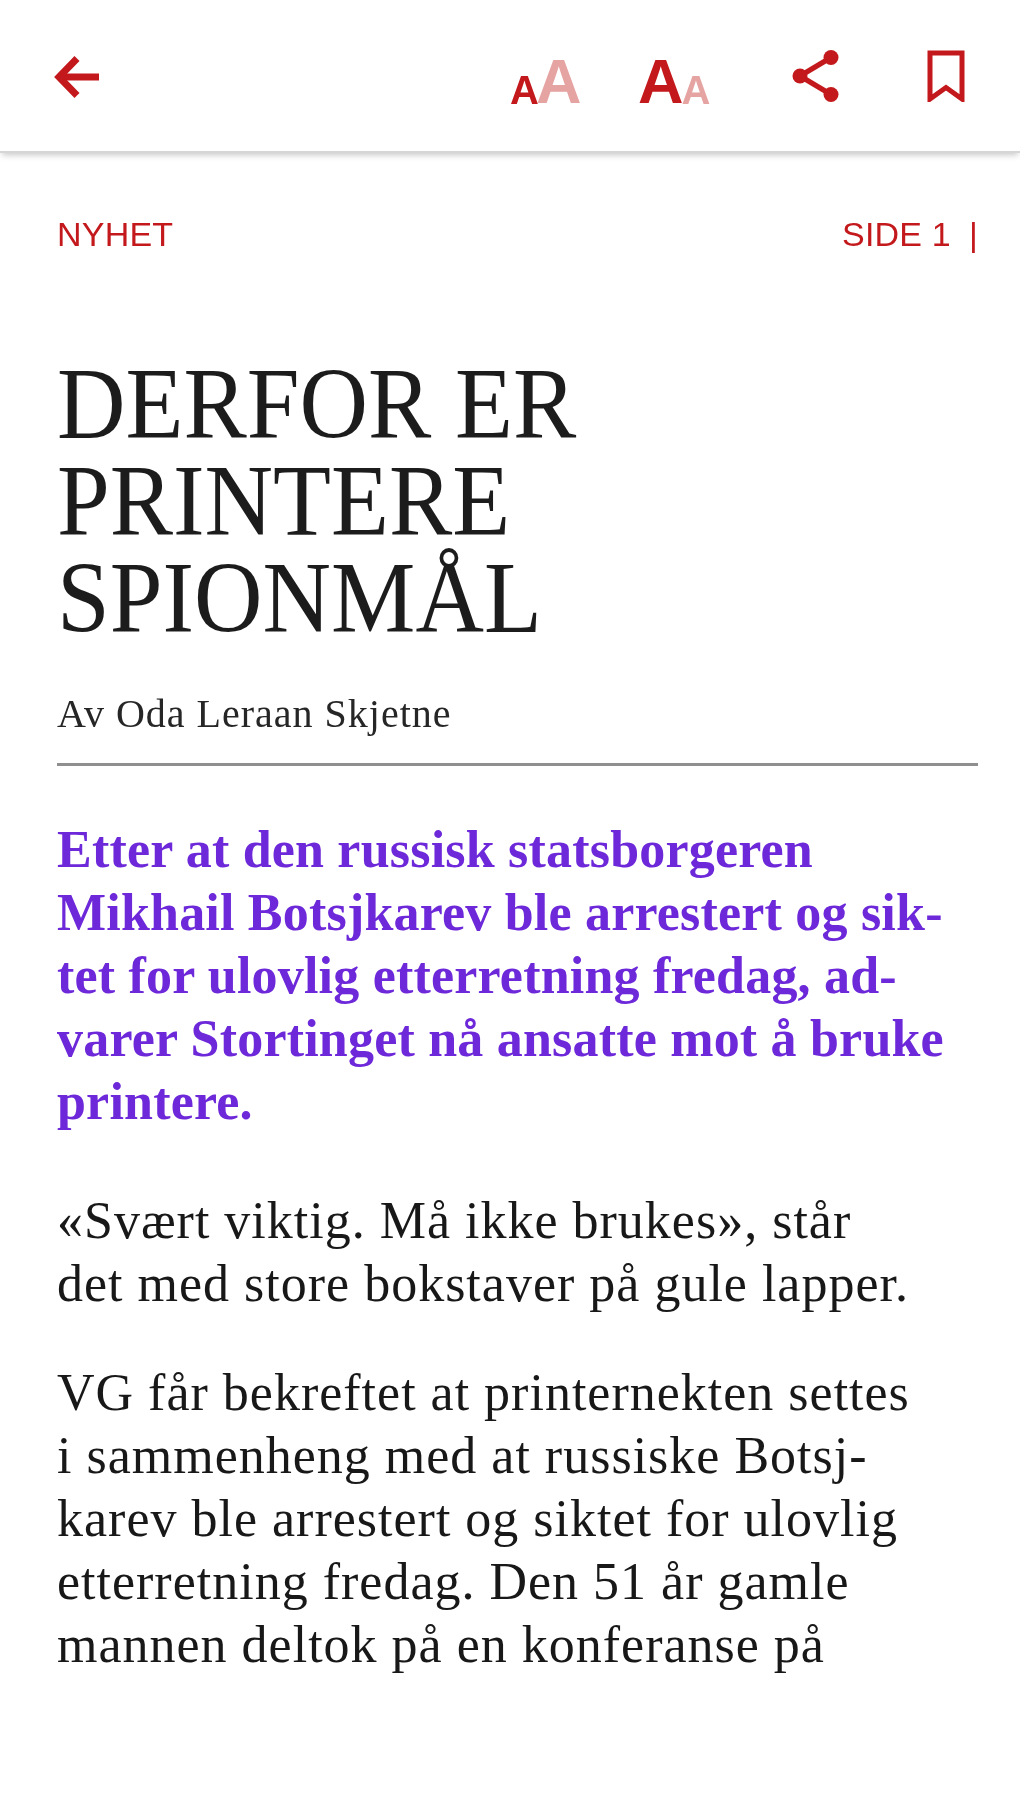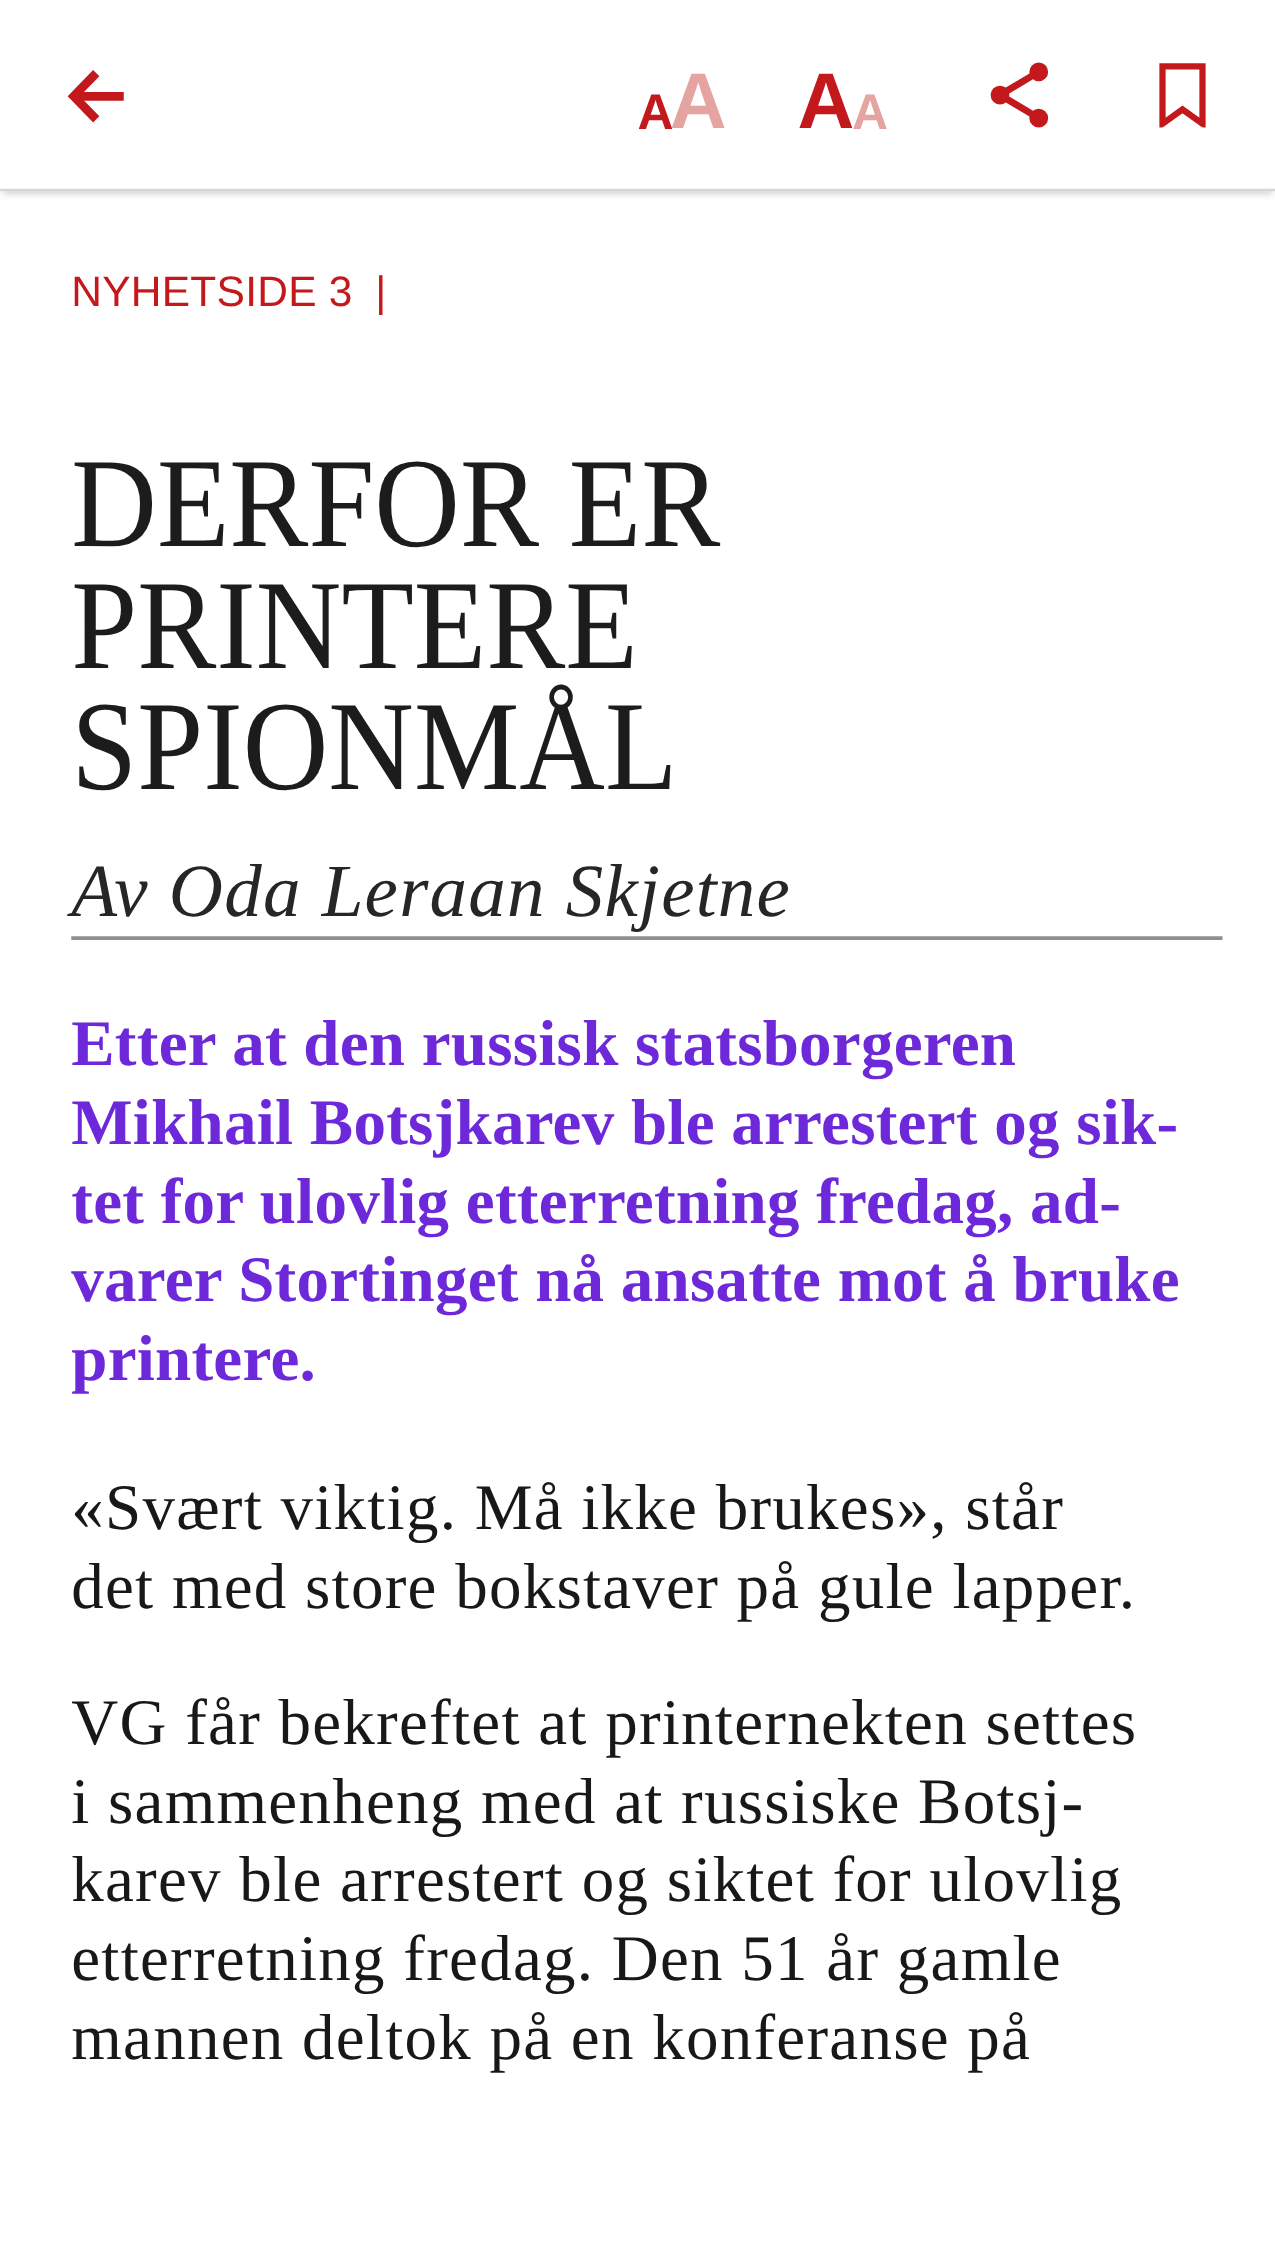--- a/index.html
+++ b/index.html
@@ -31,38 +31,37 @@
   .tb-share{left:790px;top:51px;width:52px;height:56px;}
   .tb-bookmark{left:926px;top:53px;width:40px;height:52px;}
   .a-glyph{font-family:"Liberation Sans", sans-serif;font-weight:bold;line-height:0.78;display:inline-block;}
   .a-sm{font-size:40px;}
   .a-lg{font-size:63px;margin-left:-3px;}
   .solid{color:var(--accent-red);}
   .faded{color:var(--accent-red-faded);}
   
   .content{padding:0 42px 0 57px;}
   .kicker{
-    margin-top:63px;display:flex;justify-content:flex-start;align-items:baseline;
+    margin-top:63px;display:flex;justify-content:space-between;align-items:baseline;
     font-family:"Liberation Sans", sans-serif;font-size:34px;line-height:36px;
     color:var(--accent-red);letter-spacing:0.2px;
   }
   .kicker-right{display:inline-flex;gap:18px;align-items:baseline;}
   .headline{
     margin-top:103px;
     font-family:"Liberation Serif", serif;font-weight:normal;
     font-size:102px;line-height:97px;color:var(--headline-text);
     white-space:pre-line;display:inline-block;
     transform:scaleX(0.93);transform-origin:left top;
     letter-spacing:0;
   }
   .byline{
-    margin-top:36px;font-size:60px;line-height:63px;color:var(--byline-text);
-    padding-bottom:4px;border-bottom:3px solid var(--divider-gray);
+    margin-top:36px;font-size:40px;line-height:63px;color:var(--byline-text);
+    padding-bottom:18px;border-bottom:3px solid var(--divider-gray);
     letter-spacing:1px;
-    font-style:italic;
   }
   .article-body p{
     font-size:52px;line-height:63px;color:var(--body-text);
     white-space:pre-line;letter-spacing:1px;
   }
   .article-body p.lead{font-weight:bold;letter-spacing:0.2px;margin-top:52px;color:#6d28d9;}
   .article-body p.p2{margin-top:0;}
   .article-body p.p3{margin-top:56px;}
   .article-body p.p4{margin-top:46px;}
 </style>
@@ -110,21 +109,21 @@
       </svg>
     </span>
   </button>
 </header>
 
 <main class="content">
 
   <div class="kicker">
     <span>NYHET</span>
     <span class="kicker-right">
-      <span>SIDE 3</span>
+      <span>SIDE 1</span>
       <span>|</span>
     </span>
   </div>
 
   <h1 class="headline">DERFOR ER
 PRINTERE
 SPIONMÅL</h1>
 
   <div class="byline">Av Oda Leraan Skjetne</div>
 

